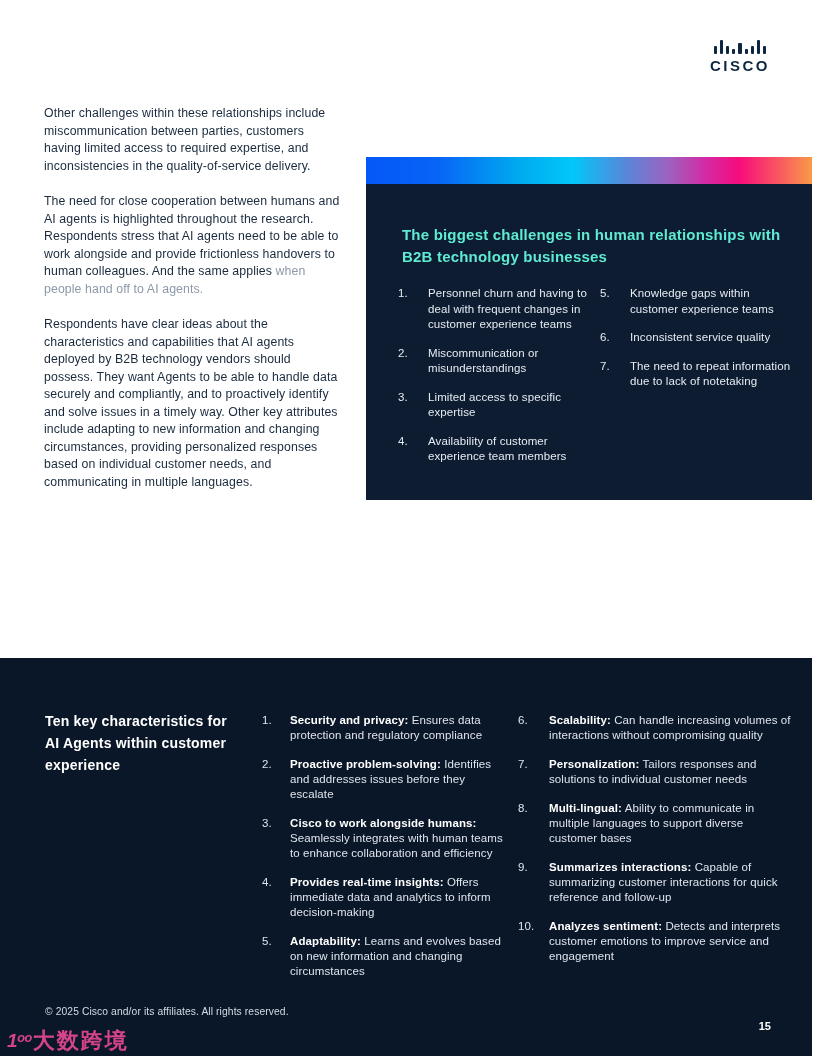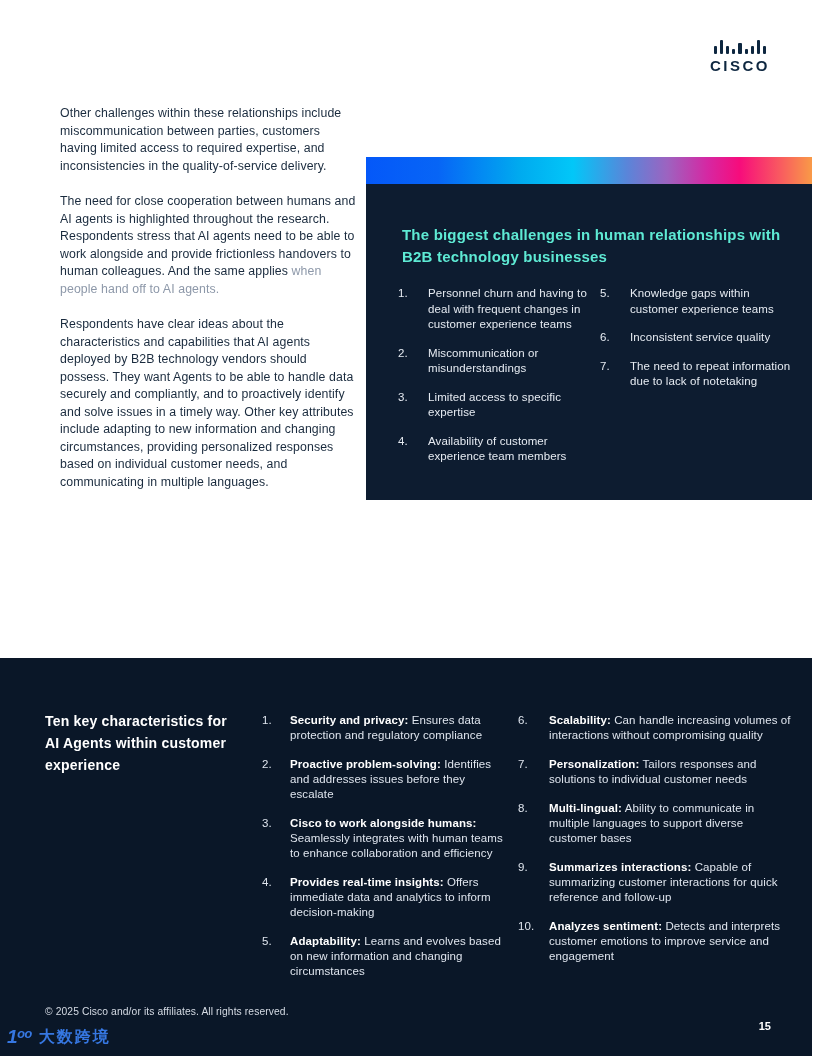--- a/index.html
+++ b/index.html
@@ -36,21 +36,20 @@
   
   .intro {
     position: absolute;
     left: 44px;
     top: 105px;
     width: 296px;
     font-size: 12.3px;
     line-height: 17.5px;
     color: #1a2b3e;
     letter-spacing: 0.1px;
-    margin-left: 16px;
   }
   .intro p { margin-bottom: 18px; }
   .muted { color: #8d98a9; }
 
   
   .card {
     position: absolute;
     left: 366px;
     top: 157px;
     width: 450px;
@@ -138,26 +137,26 @@
     color: #ffffff;
   }
 
   
   .watermark {
     position: absolute;
     left: 7px;
     top: 1026px;
     display: flex;
     align-items: center;
-    gap: 8px;
-    color: #3b82f6;
+    gap: 2px;
+    color: #ec4899;
     opacity: 0.9;
   }
   .wm-logo { font-size: 19px; font-weight: 700; font-style: italic; letter-spacing: -1px; }
-  .wm-text { font-size: 16px; font-weight: 600; letter-spacing: 2px; font-family: Liberation Mono, monospace; }
+  .wm-text { font-size: 22px; font-weight: 600; letter-spacing: 2px; font-family: Liberation Mono, monospace; }
 </style>
 </head>
 <body>
 
 <div class="page">
 
   <div class="logo">
     <div class="logo-bars">
       <i style="height:8px"></i>
         <i style="height:14px"></i>

